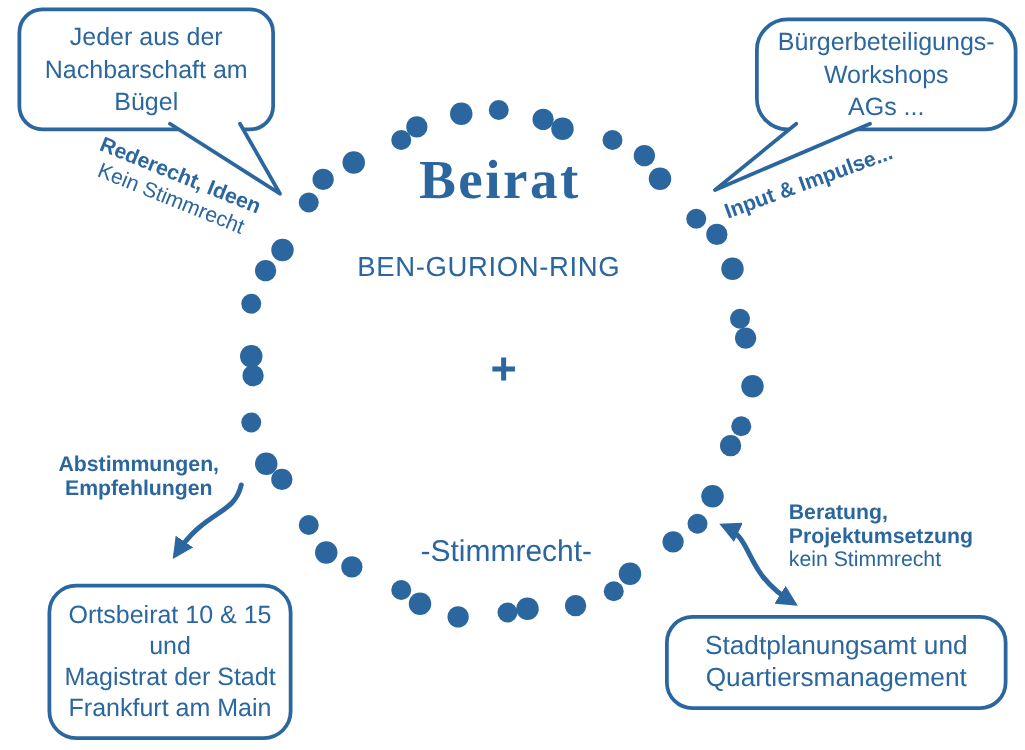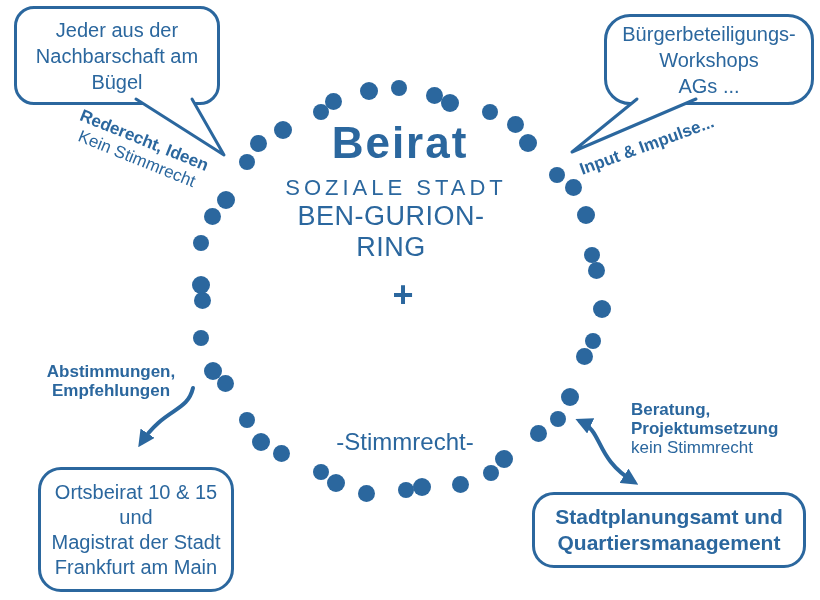--- a/index.html
+++ b/index.html
@@ -29,35 +29,35 @@
     background: #ffffff;
     display: flex;
     align-items: center;
     justify-content: center;
     text-align: center;
     z-index: 2;
   }
   .bubble-tl { left: 14px;  top: 6px;   width: 206px; height: 99px;  border-radius: 20px; font-size: 20px; line-height: 26px; }
   .bubble-tr { left: 604px; top: 14px;  width: 210px; height: 91px;  border-radius: 26px; font-size: 20px; line-height: 26px; }
   .box-bl    { left: 38px;  top: 467px; width: 196px; height: 125px; border-radius: 23px; font-size: 20px; line-height: 25px; }
-  .box-br    { left: 532px; top: 492px; width: 274px; height: 76px;  border-radius: 22px; font-size: 21px; line-height: 26px; font-weight: bold; }
+  .box-br    { left: 532px; top: 492px; width: 274px; height: 76px;  border-radius: 22px; font-size: 21px; line-height: 26px; }
 
   
   .center-title {
     position: absolute; left: 300px; top: 118px; width: 200px;
-    text-align: center; font-family: Liberation Sans, sans-serif;
+    text-align: center; font-family: Liberation Serif, serif;
     font-weight: bold; font-size: 44px; letter-spacing: 2px; z-index: 2;
   }
   .center-sub1 {
     position: absolute; left: 276px; top: 175px; width: 240px;
     text-align: center; font-size: 22px; letter-spacing: 4px; z-index: 2;
   }
   .center-sub2 {
     position: absolute; left: 280px; top: 201px; width: 222px;
-    text-align: center; font-size: 27px; letter-spacing: 0.5px; z-index: 2;
+    text-align: center; font-size: 22px; letter-spacing: 0.5px; z-index: 2;
   }
   .members-left {
     position: absolute; left: 211px; top: 265px; width: 190px;
     text-align: center; font-size: 21px; line-height: 25px; z-index: 2;
   }
   .members-right {
     position: absolute; left: 411px; top: 265px; width: 170px;
     text-align: center; font-size: 21px; line-height: 25px; z-index: 2;
   }
   .plus-sign {
@@ -131,21 +131,20 @@
       <div class="dot" style="width: 18px; height: 18px; left: 216.822px; top: 191.056px;"></div>
       <div class="dot" style="width: 16px; height: 16px; left: 239.218px; top: 154.136px;"></div>
       <div class="dot" style="width: 17px; height: 17px; left: 250.189px; top: 135.429px;"></div>
       <div class="dot" style="width: 18px; height: 18px; left: 274.42px; top: 120.74px;"></div>
       <div class="dot" style="width: 16px; height: 16px; left: 312.623px; top: 104.123px;"></div>
       <div class="dot" style="width: 17px; height: 17px; left: 325.287px; top: 92.5691px;"></div>
       <div class="dot" style="width: 18px; height: 18px; left: 360.098px; top: 81.8758px;"></div>
     </div>
 
   <div class="center-title">Beirat</div>
-  <div class="center-sub1">SOZIALE STADT</div>
   <div class="center-sub2">BEN-GURION-RING</div>
   <div class="plus-sign">+</div>
   <div class="voting-note">-Stimmrecht-</div>
 
   <div class="bubble bubble-tr preline">Bürgerbeteiligungs-
 Workshops
 AGs ...</div>
   <div class="bubble bubble-tl preline">Jeder aus der
 Nachbarschaft am
 Bügel</div>

